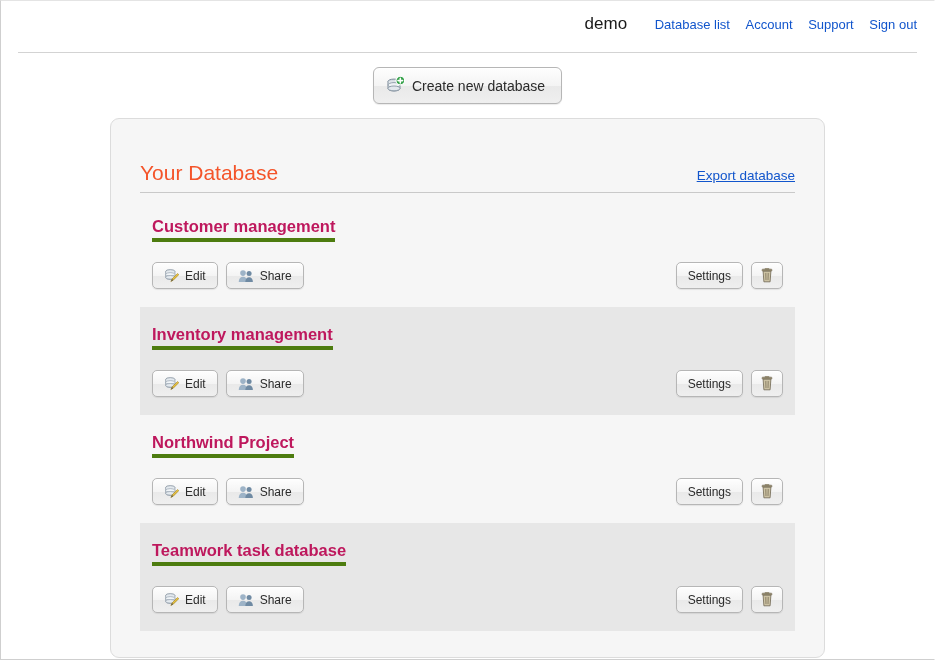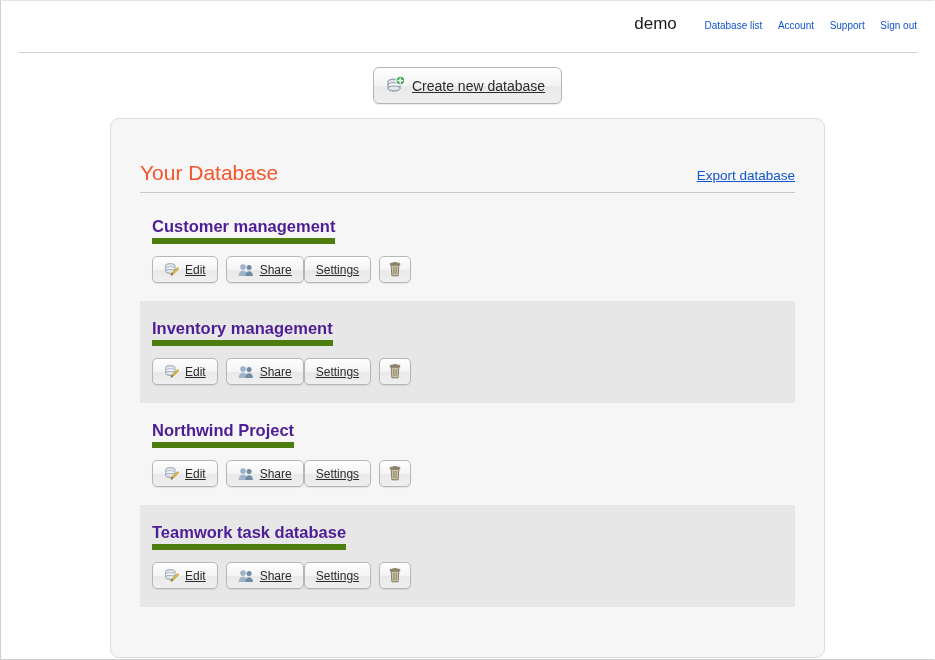--- a/index.html
+++ b/index.html
@@ -36,21 +36,21 @@
     text-align: right;
     height: 44px;
   }
   #topnav .nav-user {
     color: #1a1a1a;
     font-size: 17px;
     margin-right: 12px;
   }
   #topnav .nav-link {
     color: #1155cc;
-    font-size: 10px;
+    font-size: 13px;
     text-decoration: none;
     margin-left: 12px;
     cursor: pointer;
     text-align: right;
   }
 
   #nav-rule {
     margin: 8px 18px 0 18px;
     height: 1px;
     background: #d3d3d3;
@@ -69,21 +69,20 @@
     border: 1px solid #b6b6b6;
     border-radius: 5px;
     padding: 6px 12px;
     font-family: "Liberation Sans", sans-serif;
     font-size: 13px;
     color: #2b2b2b;
     cursor: pointer;
     box-shadow: 0 1px 1px rgba(0,0,0,0.08), inset 0 1px 0 #ffffff;
     line-height: 1;
     white-space: nowrap;
-    text-decoration: underline;
   }
   #create-database-button {
     font-size: 14px;
     padding: 8px 16px 8px 12px;
     border-radius: 6px;
   }
 
   
   #panel {
     position: relative;
@@ -123,31 +122,31 @@
   .db-row {
     padding: 16px 12px 18px 12px;
     background: transparent;
   }
   .db-row.shaded { background: #e7e7e7; }
 
   .db-title {
     display: inline-block;
     font-size: 16.5px;
     font-weight: bold;
-    color: #4c1d95;
-    border-bottom: 6px solid #4d7c0f;
+    color: #be185d;
+    border-bottom: 4px solid #4d7c0f;
     padding-bottom: 2px;
-    margin: 2px 0 12px 0;
+    margin: 2px 0 20px 0;
     cursor: pointer;
   }
 
   .db-actions {
     display: flex;
     align-items: center;
-    justify-content: flex-start;
+    justify-content: space-between;
   }
   .actions-left { display: flex; gap: 8px; }
   .actions-right { display: flex; gap: 8px; }
 
   .btn-small {
     font-size: 12px;
     padding: 5px 11px;
     gap: 6px;
   }
   .btn-icon-only { padding: 5px 8px; }

